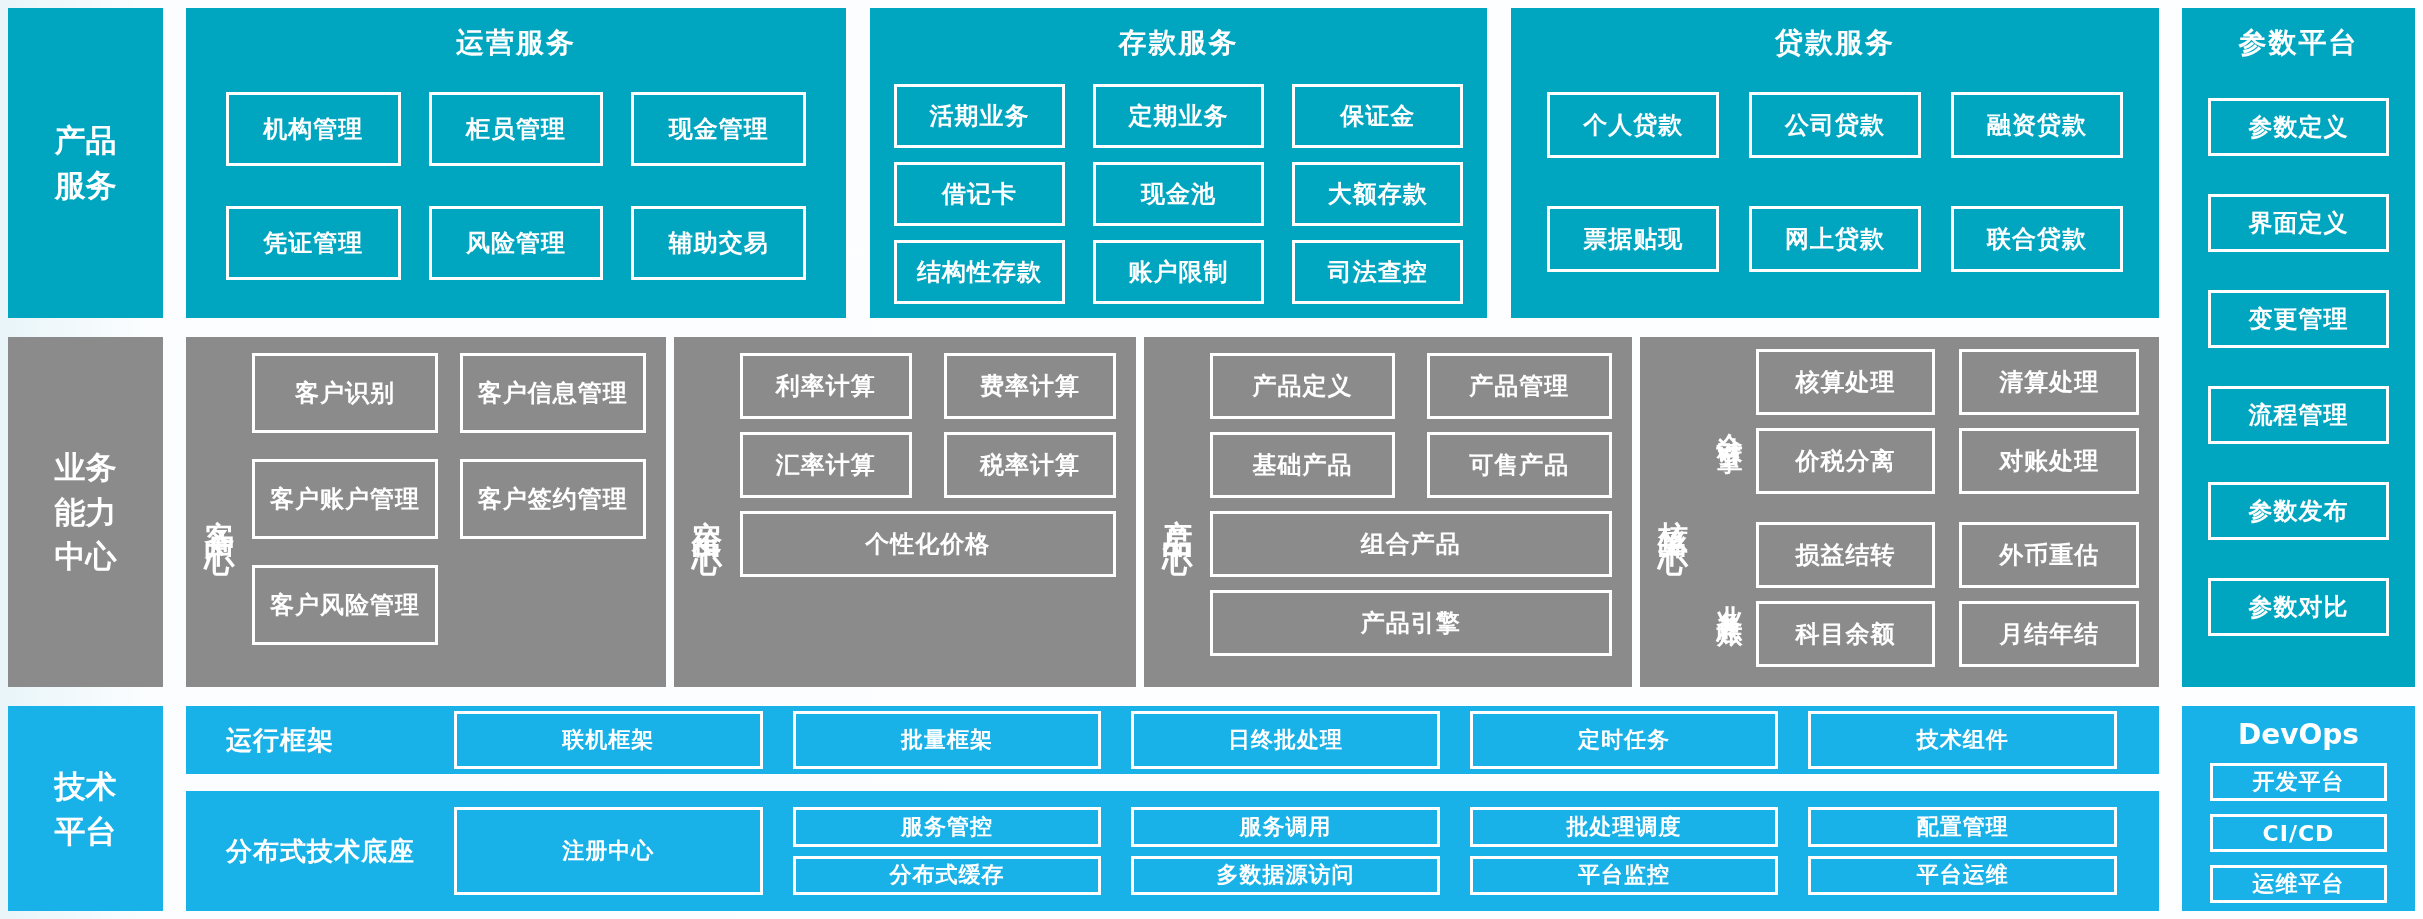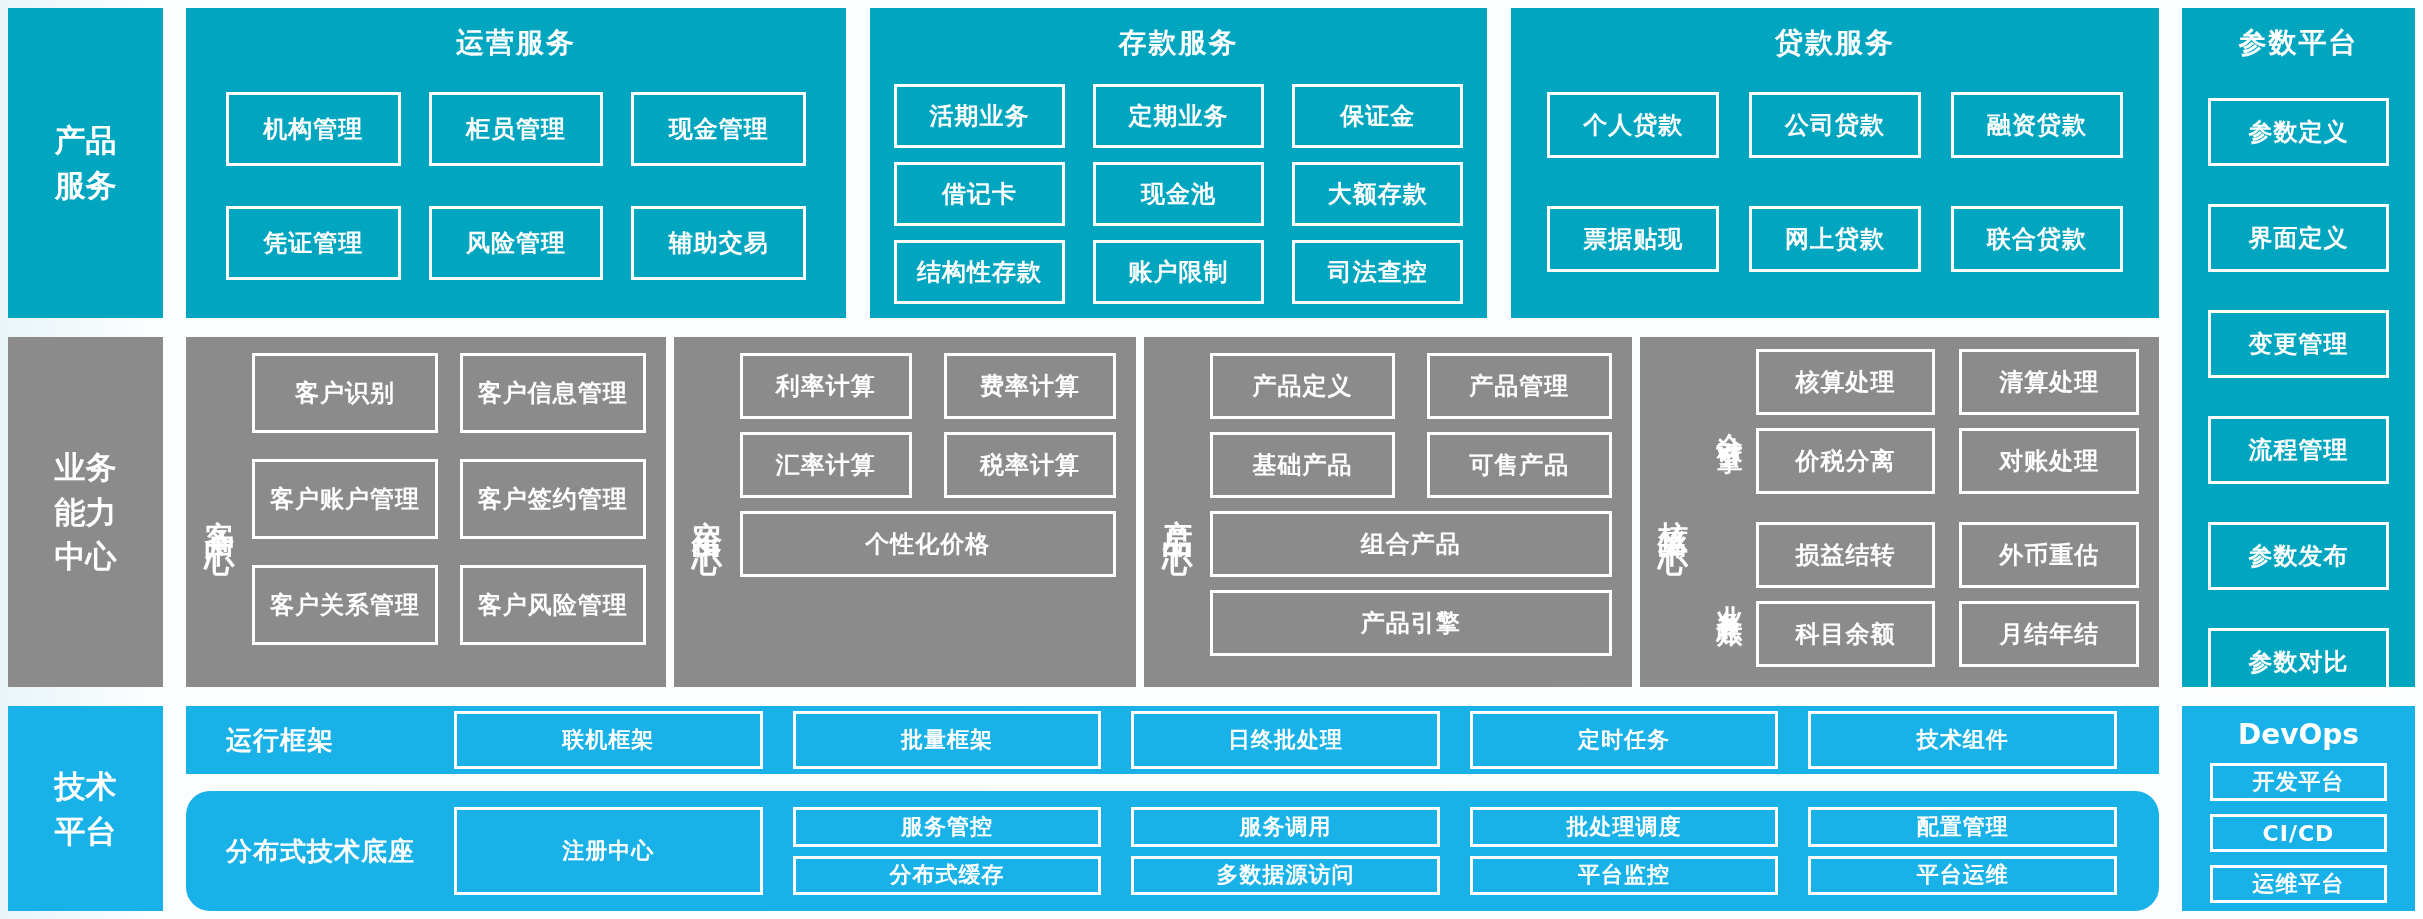--- a/index.html
+++ b/index.html
@@ -60,21 +60,21 @@
   }
   .loan-grid{
     margin:30px 36px 0;
     display:grid; grid-template-columns:repeat(3,1fr);
     grid-auto-rows:66px; gap:48px 30px;
   }
 
   
   .param-panel{ grid-row:1 / 3; grid-column:3; padding:0 26px; }
   .param-boxes{ display:flex; flex-direction:column; gap:38px; margin-top:36px; }
-  .param-boxes .box{ height:68px; }
+  .param-boxes .box{ height:58px; }
 
   
   .biz-sidebar{ grid-row:2; grid-column:1; }
   .biz-main{ grid-row:2; grid-column:2; display:flex; gap:8px; }
 
   .gray-sec{ display:flex; }
   .v-label{
     writing-mode:vertical-rl; text-orientation:upright;
     display:flex; align-items:center; justify-content:center;
     width:66px; font-size:30px; font-weight:bold; letter-spacing:8px;
@@ -108,21 +108,21 @@
     display:grid; grid-template-columns:1fr 1fr;
     grid-auto-rows:66px; gap:13px 24px;
   }
 
   
   .tech-sidebar{ grid-row:3; grid-column:1; }
   .tech-main{ grid-row:3; grid-column:2; display:flex; flex-direction:column; gap:17px; }
 
   .band{ display:flex; align-items:center; padding:0 42px 0 40px; }
   .band1{ height:68px; }
-  .band2{ flex:1;border-radius:24px; }
+  .band2{ flex:1; }
   .band-label{
     width:228px; flex-shrink:0;
     font-size:26px; font-weight:bold; letter-spacing:1px;
   }
   .band1-boxes{
     flex:1; display:grid; grid-template-columns:repeat(5,1fr); gap:30px;
   }
   .band1-boxes .box{ height:58px; font-size:22px; }
 
   .band2-boxes{
@@ -208,21 +208,20 @@
 
   <div class="biz-main">
 
     <div class="gray-sec gray sec-customer">
       <div class="v-label">客户中心</div>
       <div class="cust-grid">
         <div class="box">客户识别</div>
         <div class="box">客户信息管理</div>
         <div class="box">客户账户管理</div>
         <div class="box">客户签约管理</div>
-        <div class="box">客户关系管理</div>
         <div class="box">客户风险管理</div>
       </div>
     </div>
 
     <div class="gray-sec gray sec-pricing">
       <div class="v-label">定价中心</div>
       <div class="quad-grid">
         <div class="box">利率计算</div>
         <div class="box">费率计算</div>
         <div class="box">汇率计算</div>

